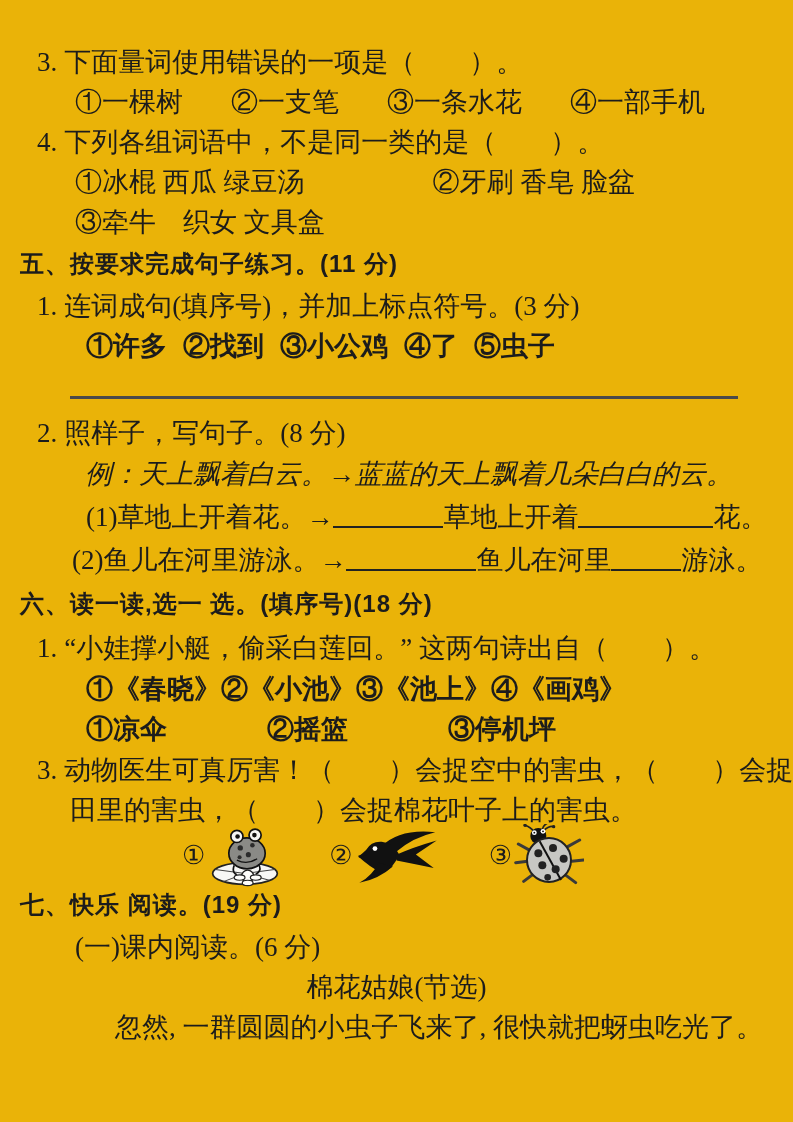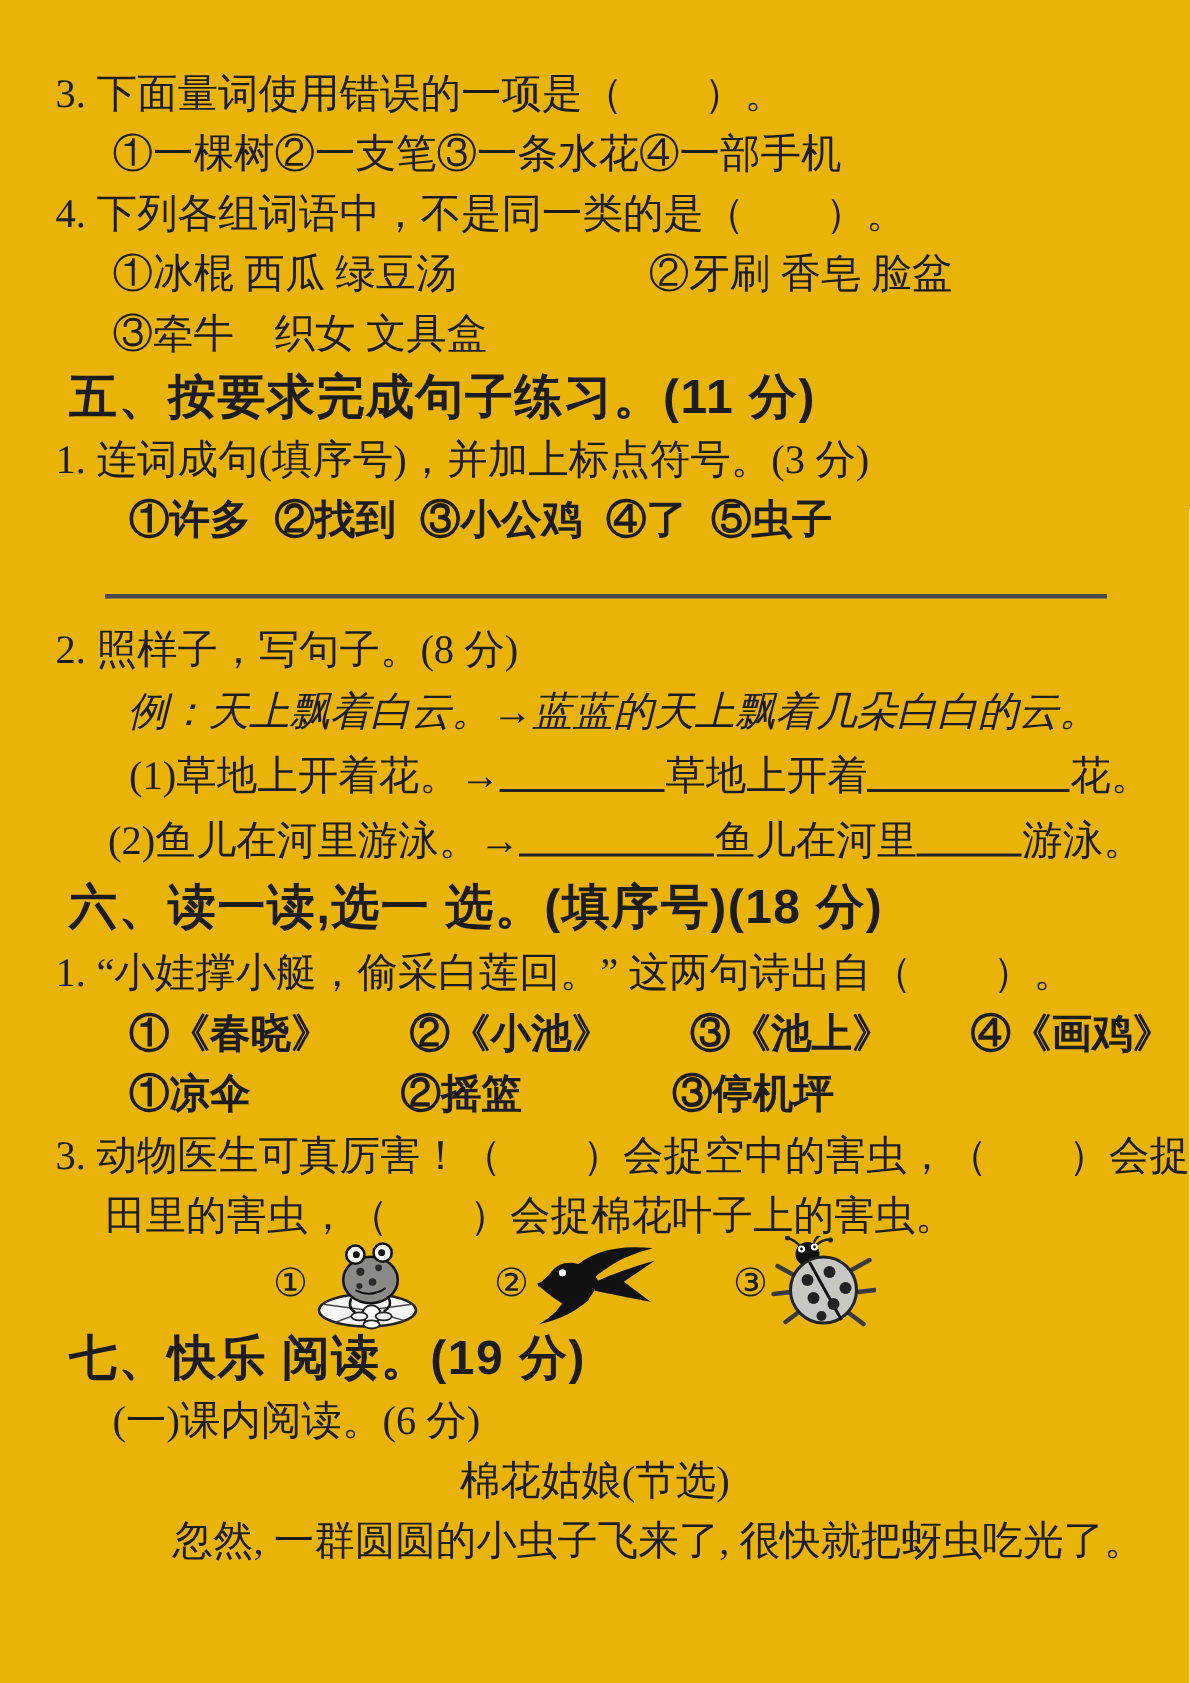--- a/index.html
+++ b/index.html
@@ -12,27 +12,27 @@
     font-size:27px;
     overflow:hidden;
     padding-top:42px;
     box-sizing:border-box;
   }
   .line{height:40px;line-height:40px;white-space:nowrap;}
   .stem{padding-left:37px;}
   .stem .num{margin-right:7px;}
   .opts{padding-left:75px;display:flex;}
   .opts-indent{padding-left:86px;font-weight:bold;}
-  .g48{} .g16{gap:16px;} .g52{gap:52px;} .g100{gap:100px;}
+  .g48{gap:48px;} .g16{gap:16px;} .g52{} .g100{gap:100px;}
   .q4gap{margin-left:128px;}
   .sect{
     height:44px;line-height:44px;
     font-family:"Liberation Sans","DejaVu Sans",sans-serif;
-    font-weight:700;font-size:32px;
-    padding-left:46px;white-space:nowrap;
+    font-weight:700;font-size:24px;
+    padding-left:20px;white-space:nowrap;
     letter-spacing:1px;
   }
   .rule{
     height:30px;
     margin:0 55px 14px 70px;
     border-bottom:3px solid #4a4a4a;
   }
   .h42{height:42px;line-height:42px;}
   .h44{height:44px;line-height:44px;}
   .h46{height:46px;line-height:46px;}

